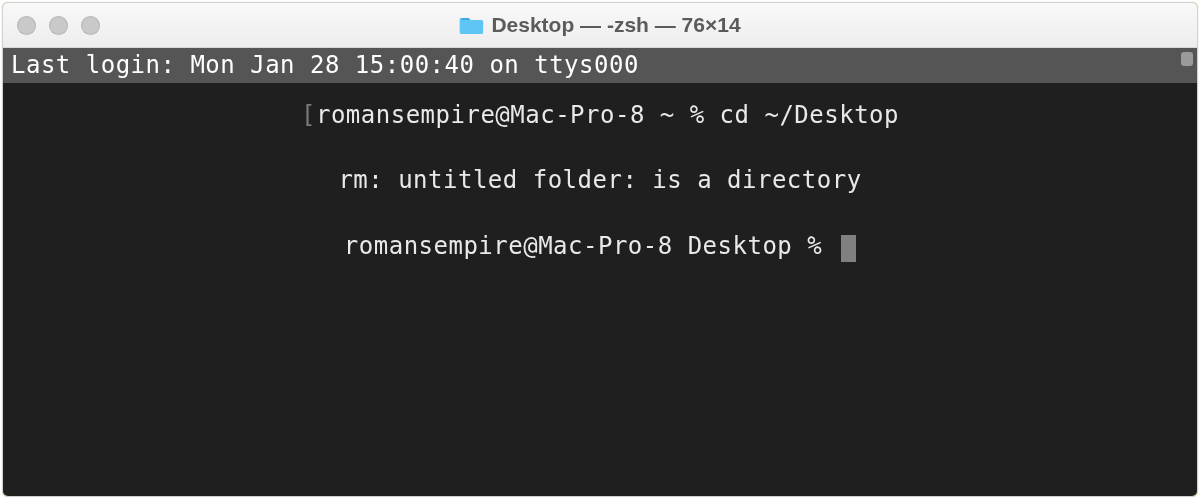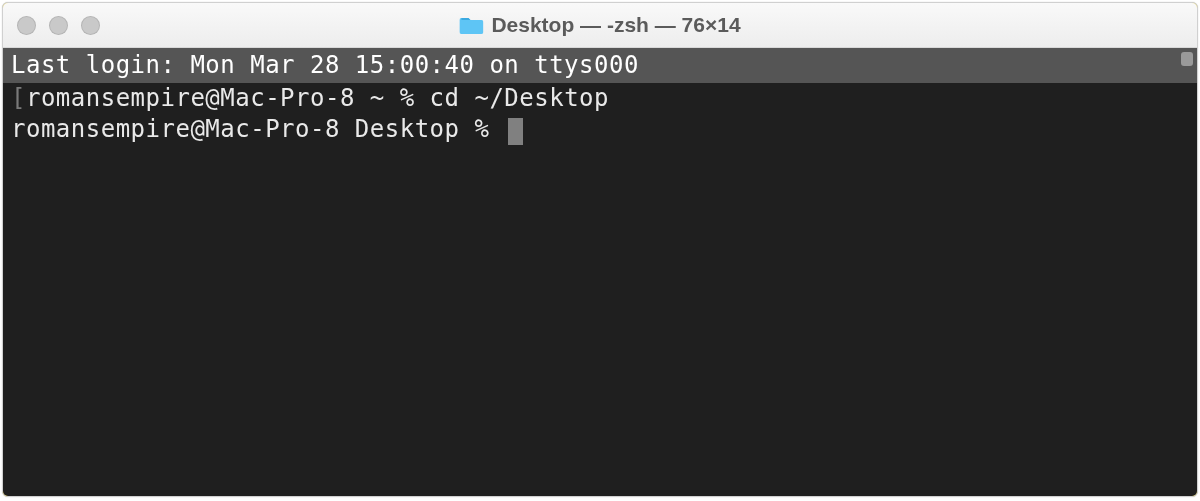--- a/index.html
+++ b/index.html
@@ -81,23 +81,24 @@
       position: relative;
     }
     .login-line {
       background: #555555;
       color: #ffffff;
       padding: 2px 8px;
       display: block;
       width: 100%;
     }
     .term-line {
-      padding: 0 8px;
+      padding: 17px 8px;
       white-space: pre;
       color: #e9e9e9;
+      text-align: center;
     }
     .term-line .bracket {
       color: #7a7a7a;
     }
     .cursor {
       display: inline-block;
       width: 15px;
       height: 27px;
       background: #808080;
       vertical-align: text-bottom;
@@ -130,17 +131,18 @@
         <svg viewBox="0 0 24 20">
           <path d="M2 3 h7 l2 2 h11 a2 2 0 0 1 2 2 v10 a2 2 0 0 1 -2 2 h-20 a2 2 0 0 1 -2 -2 v-12 a2 2 0 0 1 2 -2 z" fill="#5ec5f5"></path>
           <path d="M2 3 h7 l2 2 h-9 z" fill="#3ba9e0"></path>
         </svg>
       </span>
       <span>Desktop — -zsh — 76×14</span>
     </div>
   </div>
   <div class="terminal-body">
     <div class="scrollbar"></div>
-    <span class="login-line">Last login: Mon Mar 28 15:00:40 on ttys000</span>
+    <span class="login-line">Last login: Mon Jan 28 15:00:40 on ttys000</span>
     <div class="term-line"><span class="bracket">[</span><span>romansempire@Mac-Pro-8 ~ % </span><span>cd ~/Desktop</span></div>
+    <div class="term-line"><span>rm: untitled folder: is a directory</span></div>
     <div class="term-line"><span>romansempire@Mac-Pro-8 Desktop % </span><span class="cursor"></span></div>
   </div>
 </div>
 
 </body></html>

